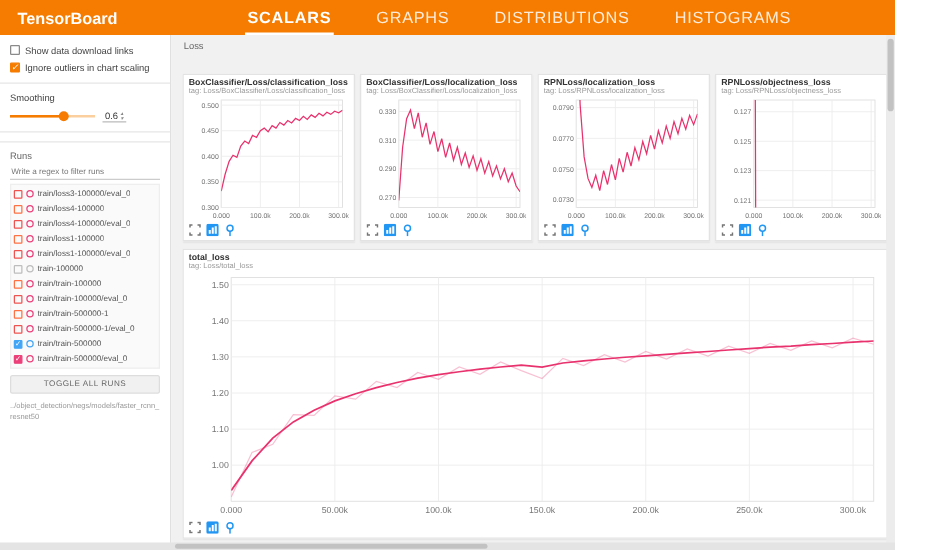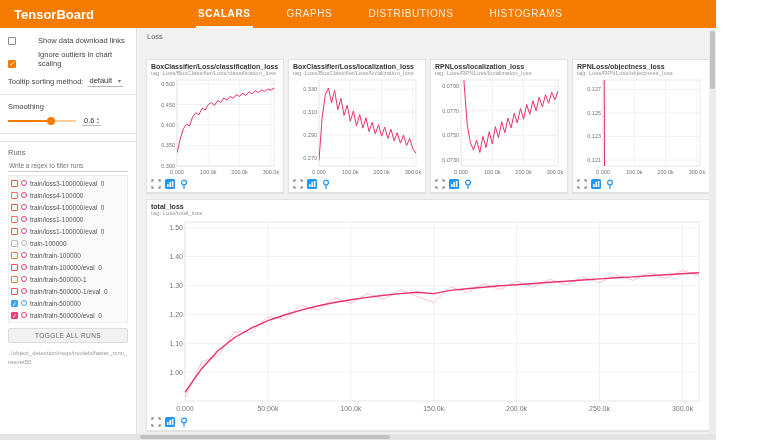--- a/index.html
+++ b/index.html
@@ -3,28 +3,28 @@
 <meta charset="utf-8">
 <style>
   *{margin:0;padding:0;box-sizing:border-box}
   html,body{width:760px;height:440px;overflow:hidden}
   body{font-family:"Liberation Sans",sans-serif;background:#fff;position:relative}
   .app{width:716px;height:440px;position:relative;overflow:hidden;display:flex;flex-direction:column}
 
   
   .header{height:28px;background:#f57c00;display:flex;align-items:stretch;color:#fff;flex:none}
   .logo{font-size:13px;font-weight:bold;padding:0 14px;display:flex;align-items:center;width:196px}
-  .tabs{display:flex;align-items:stretch;font-size:10px;letter-spacing:.6px}
+  .tabs{display:flex;align-items:stretch;font-size:13px;letter-spacing:.6px}
   .tab{display:flex;align-items:center;padding:0 2px;margin-right:32px;opacity:.85;cursor:pointer;border-bottom:2px solid transparent}
   .tab.active{opacity:1;font-weight:bold;border-bottom:2px solid #fff}
 
   
   .body{flex:1;display:flex;min-height:0}
   .sidebar{width:137px;flex:none;background:#fff;border-right:1px solid #e0e0e0;padding:8px 8px 4px 8px;font-size:7.5px;color:#444;overflow:hidden}
-  .cb-row{display:flex;align-items:flex-end;gap:22px;margin-bottom:5px;cursor:pointer}
+  .cb-row{display:flex;align-items:flex-start;gap:4px;margin-bottom:5px;cursor:pointer}
   .cb{width:8px;height:8px;border:1px solid #8a8a8a;border-radius:1px;flex:none;display:flex;align-items:center;justify-content:center}
   .cb.checked{background:#f57c00;border-color:#f57c00;color:#fff;font-size:7px}
   .field{margin:7px 0 4px 0}
   .field-row{display:flex;align-items:center;gap:4px}
   .select{border-bottom:1px solid #bbb;padding:1px 2px;color:#333;display:inline-flex;align-items:center;gap:6px;cursor:pointer}
   .select .arrow{font-size:6px;color:#777}
   .hr{border-top:1px solid #e6e6e6;margin:7px -8px 6px -8px}
   .slider-row{display:flex;align-items:flex-start;gap:6px;margin-top:5px}
   .slider{position:relative;width:68px;height:10px;cursor:pointer}
   .slider .track{position:absolute;top:4px;left:0;right:0;height:2px;background:#fbcf9e}
@@ -87,27 +87,20 @@
         <span class="cb"></span>
         <span>Show data download links</span>
       </div>
       <div class="cb-row">
         <span class="cb checked">
             <i>✓</i>
           </span>
         <span>Ignore outliers in chart scaling</span>
       </div>
 
-      <div class="field field-row">
-        <span>Tooltip sorting method:</span>
-        <span class="select">
-          <span>default</span>
-          <span class="arrow">▾</span>
-        </span>
-      </div>
 
       <div class="hr"></div>
 
       <div class="field">
         <div>Smoothing</div>
         <div class="slider-row">
           <div class="slider">
             <div class="track"></div>
               <div class="track-fill"></div>
             <div class="thumb"></div>

